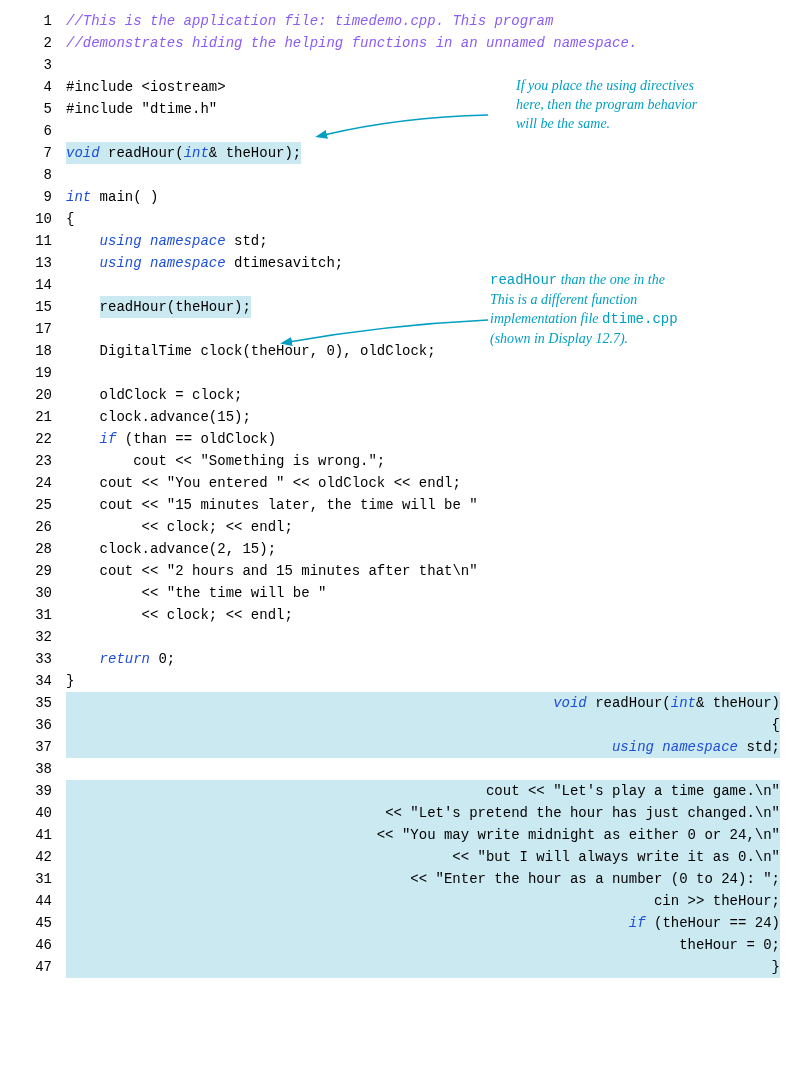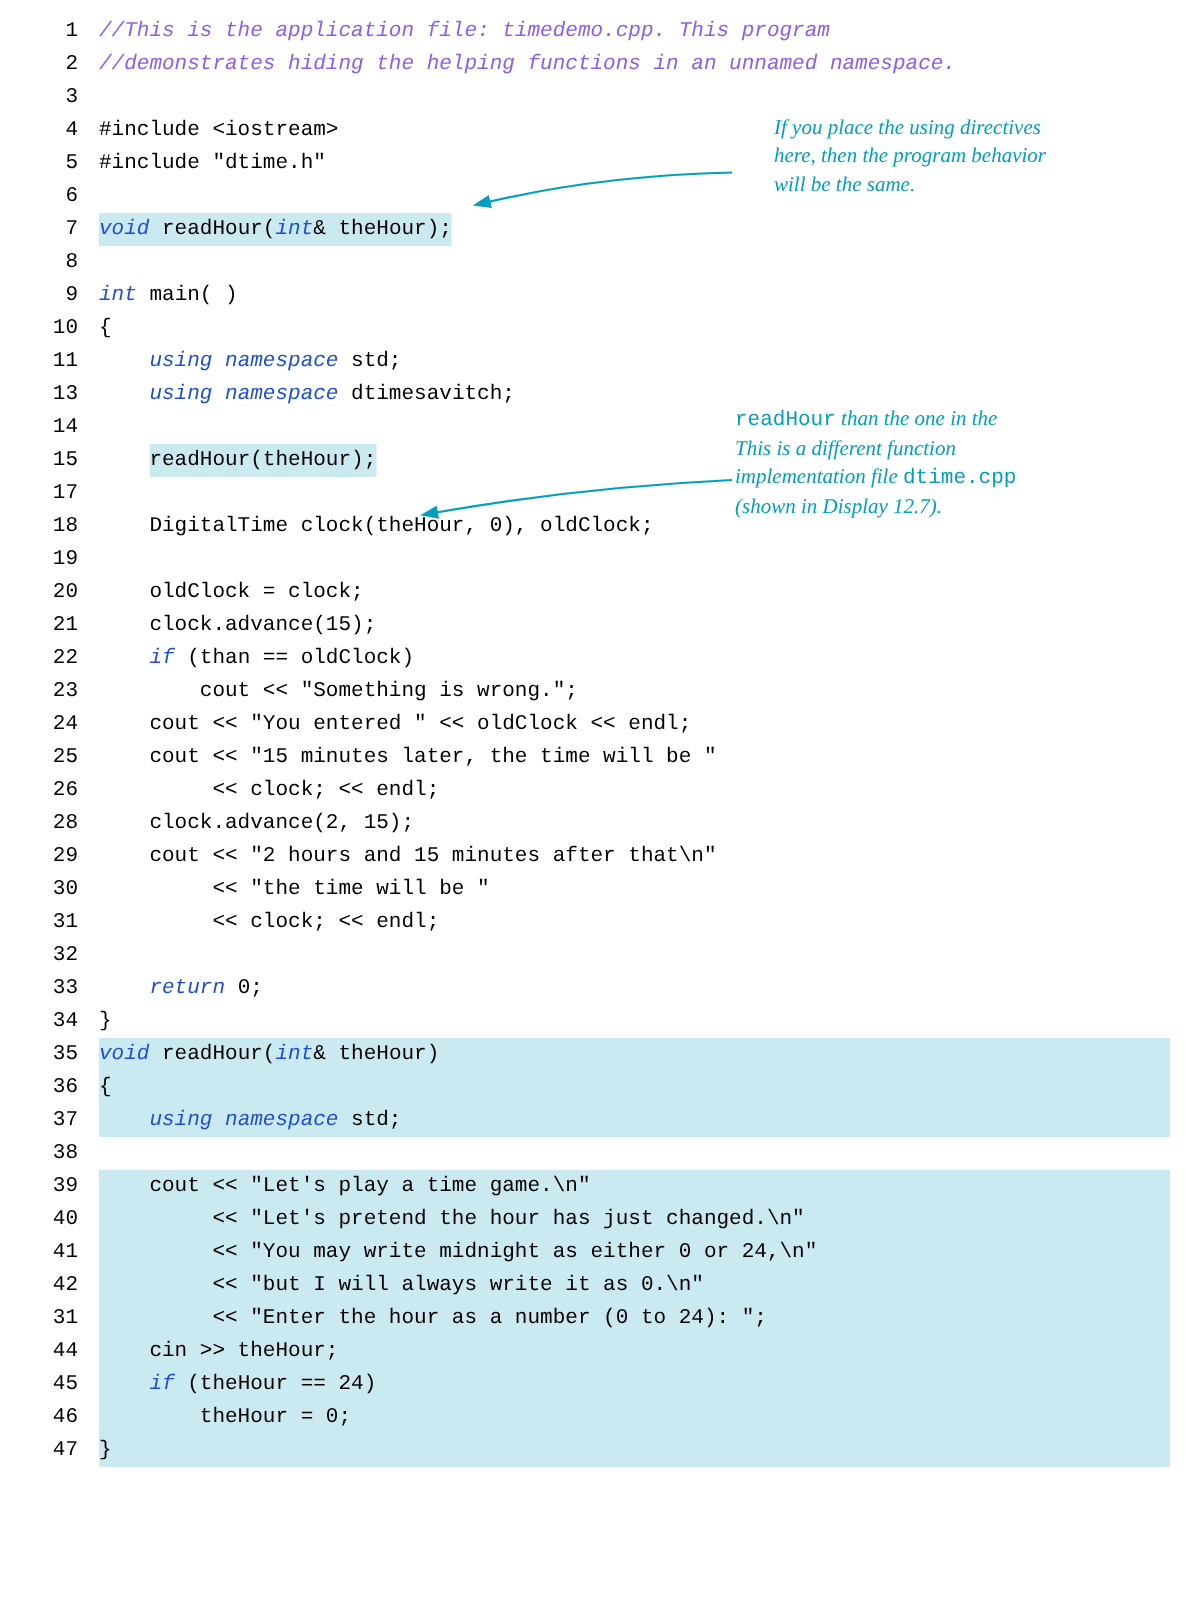--- a/index.html
+++ b/index.html
@@ -39,20 +39,21 @@
   .cmt {
     font-style: italic;
     color: #8b5cf6;
   }
   .hl {
     background: #cbe9f1;
     display: inline-block;
   }
   .hl-block {
     background: #cbe9f1;
+    text-align: right;
   }
   .annotation {
     position: absolute;
     font-family: Georgia, "Times New Roman", serif;
     font-style: italic;
     color: #009fc2;
     font-size: 14px;
     line-height: 19px;
     width: 280px;
   }

